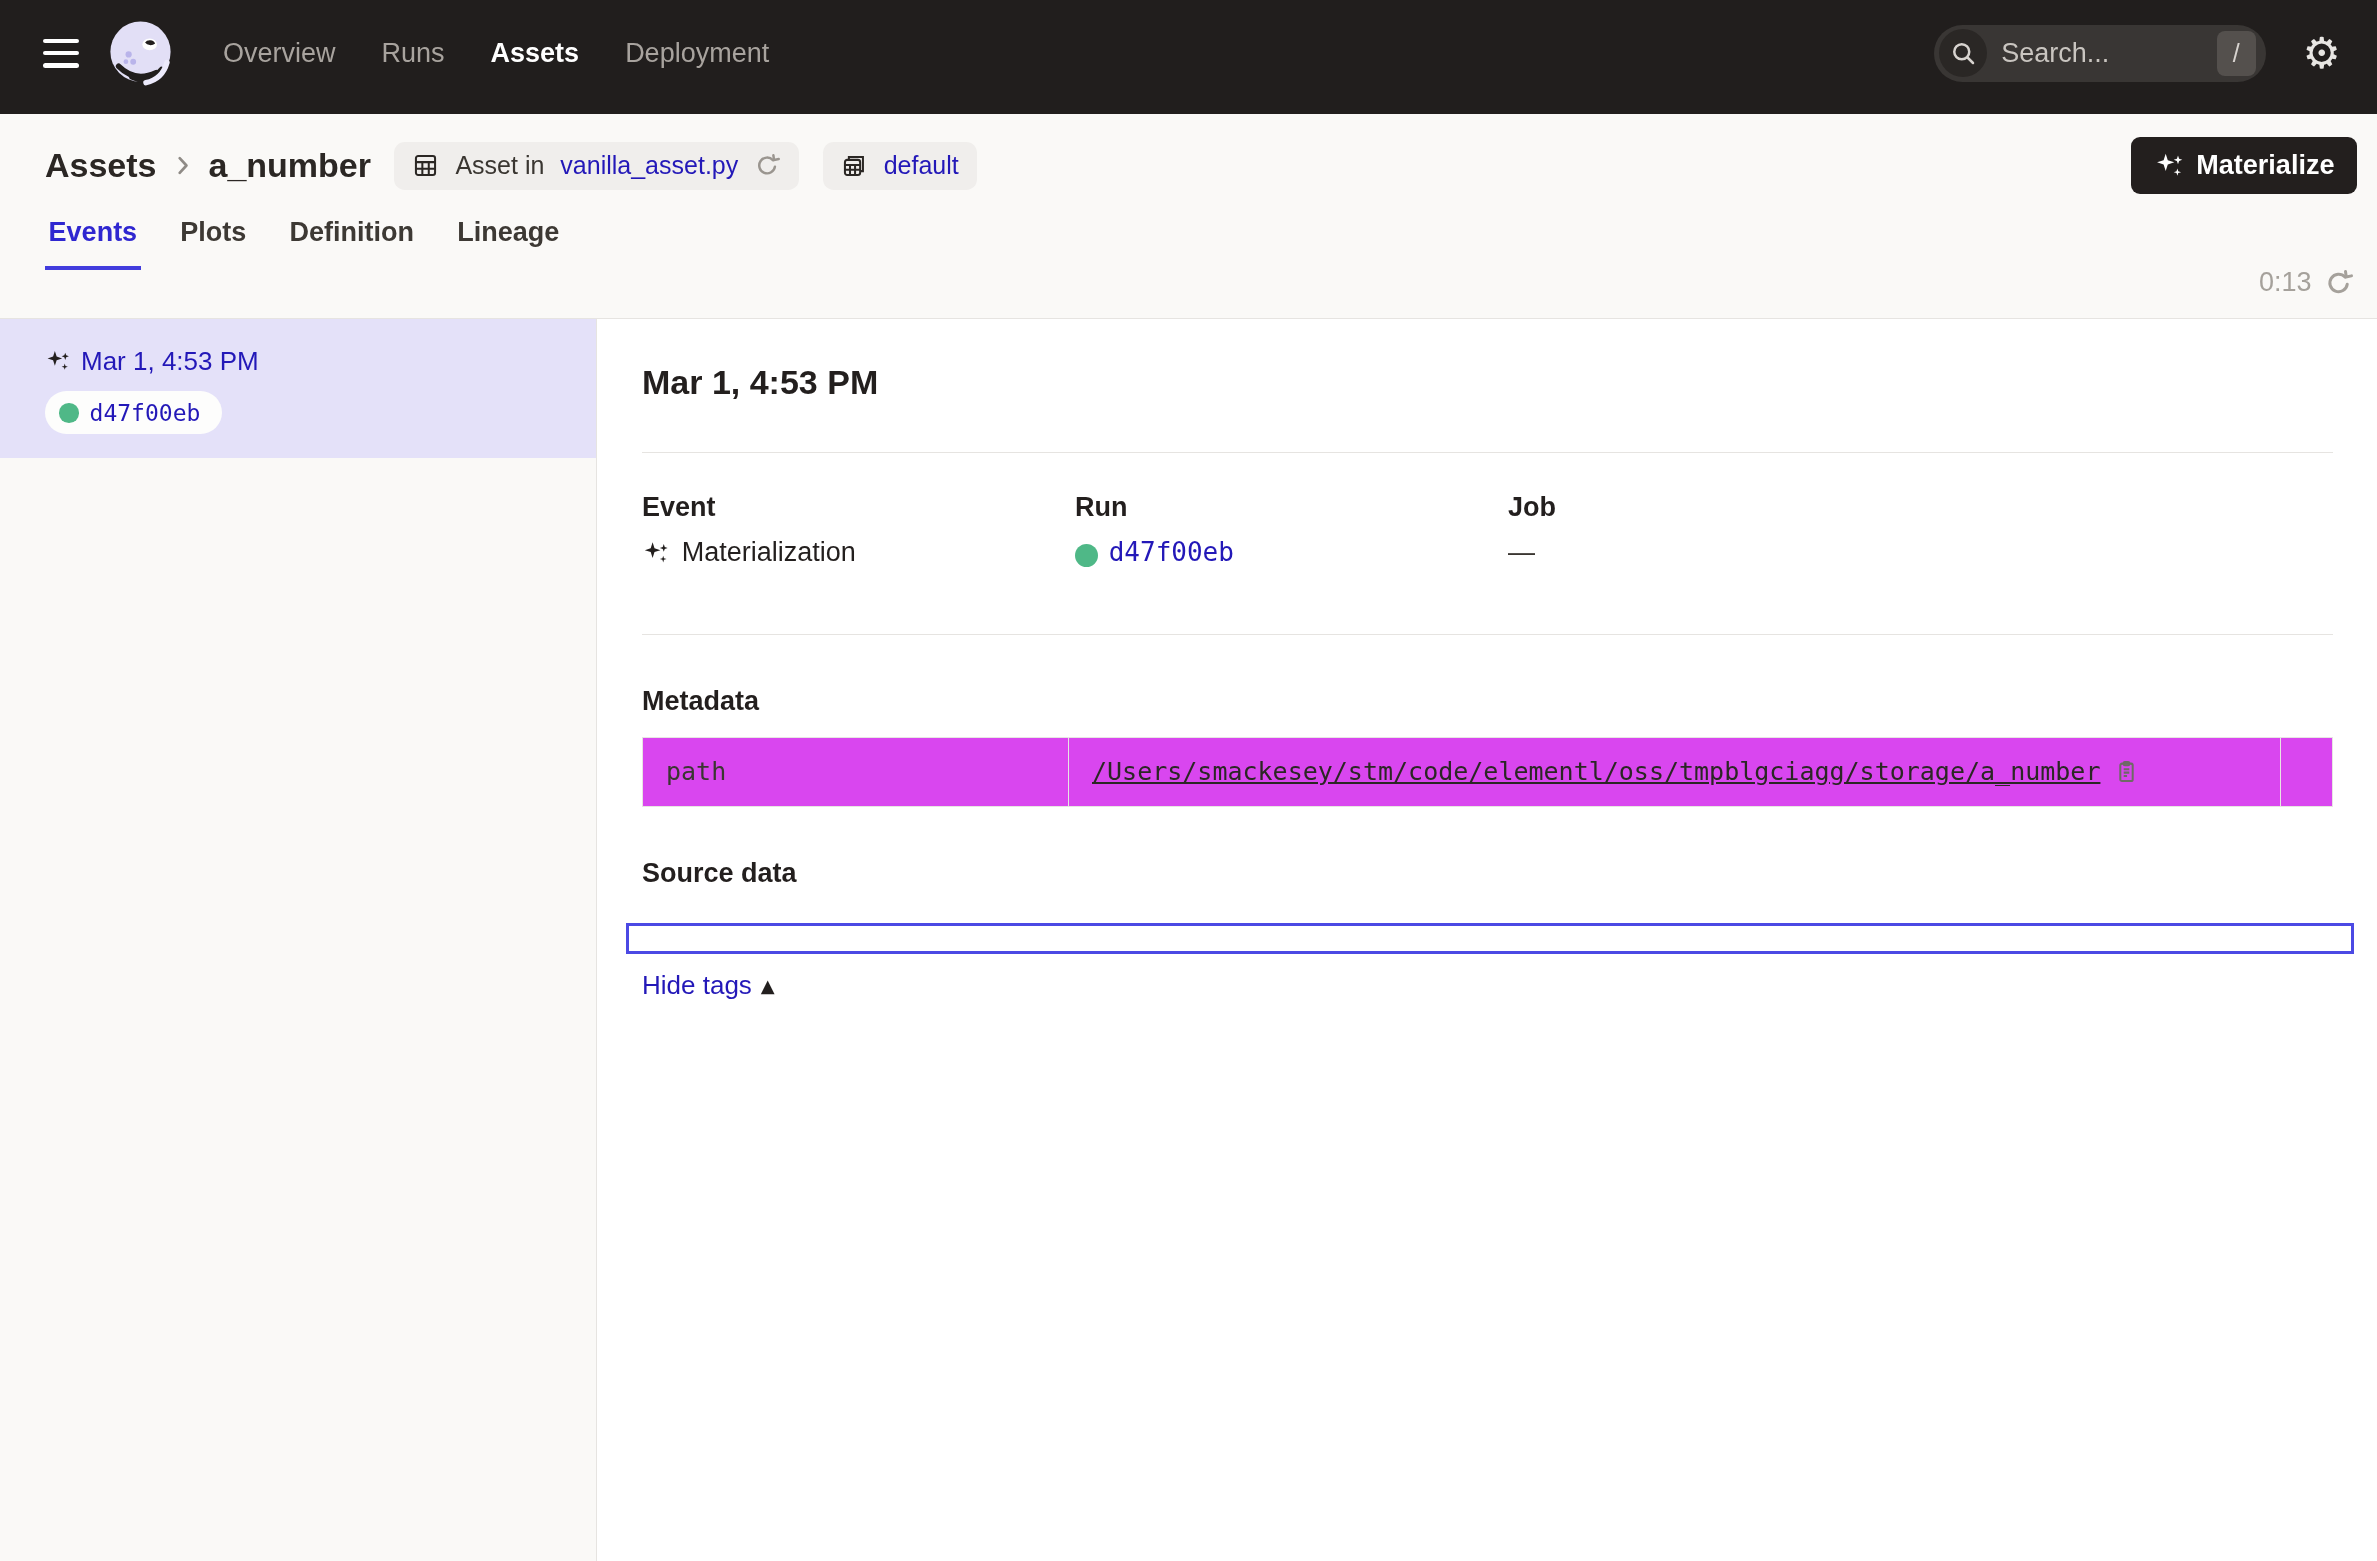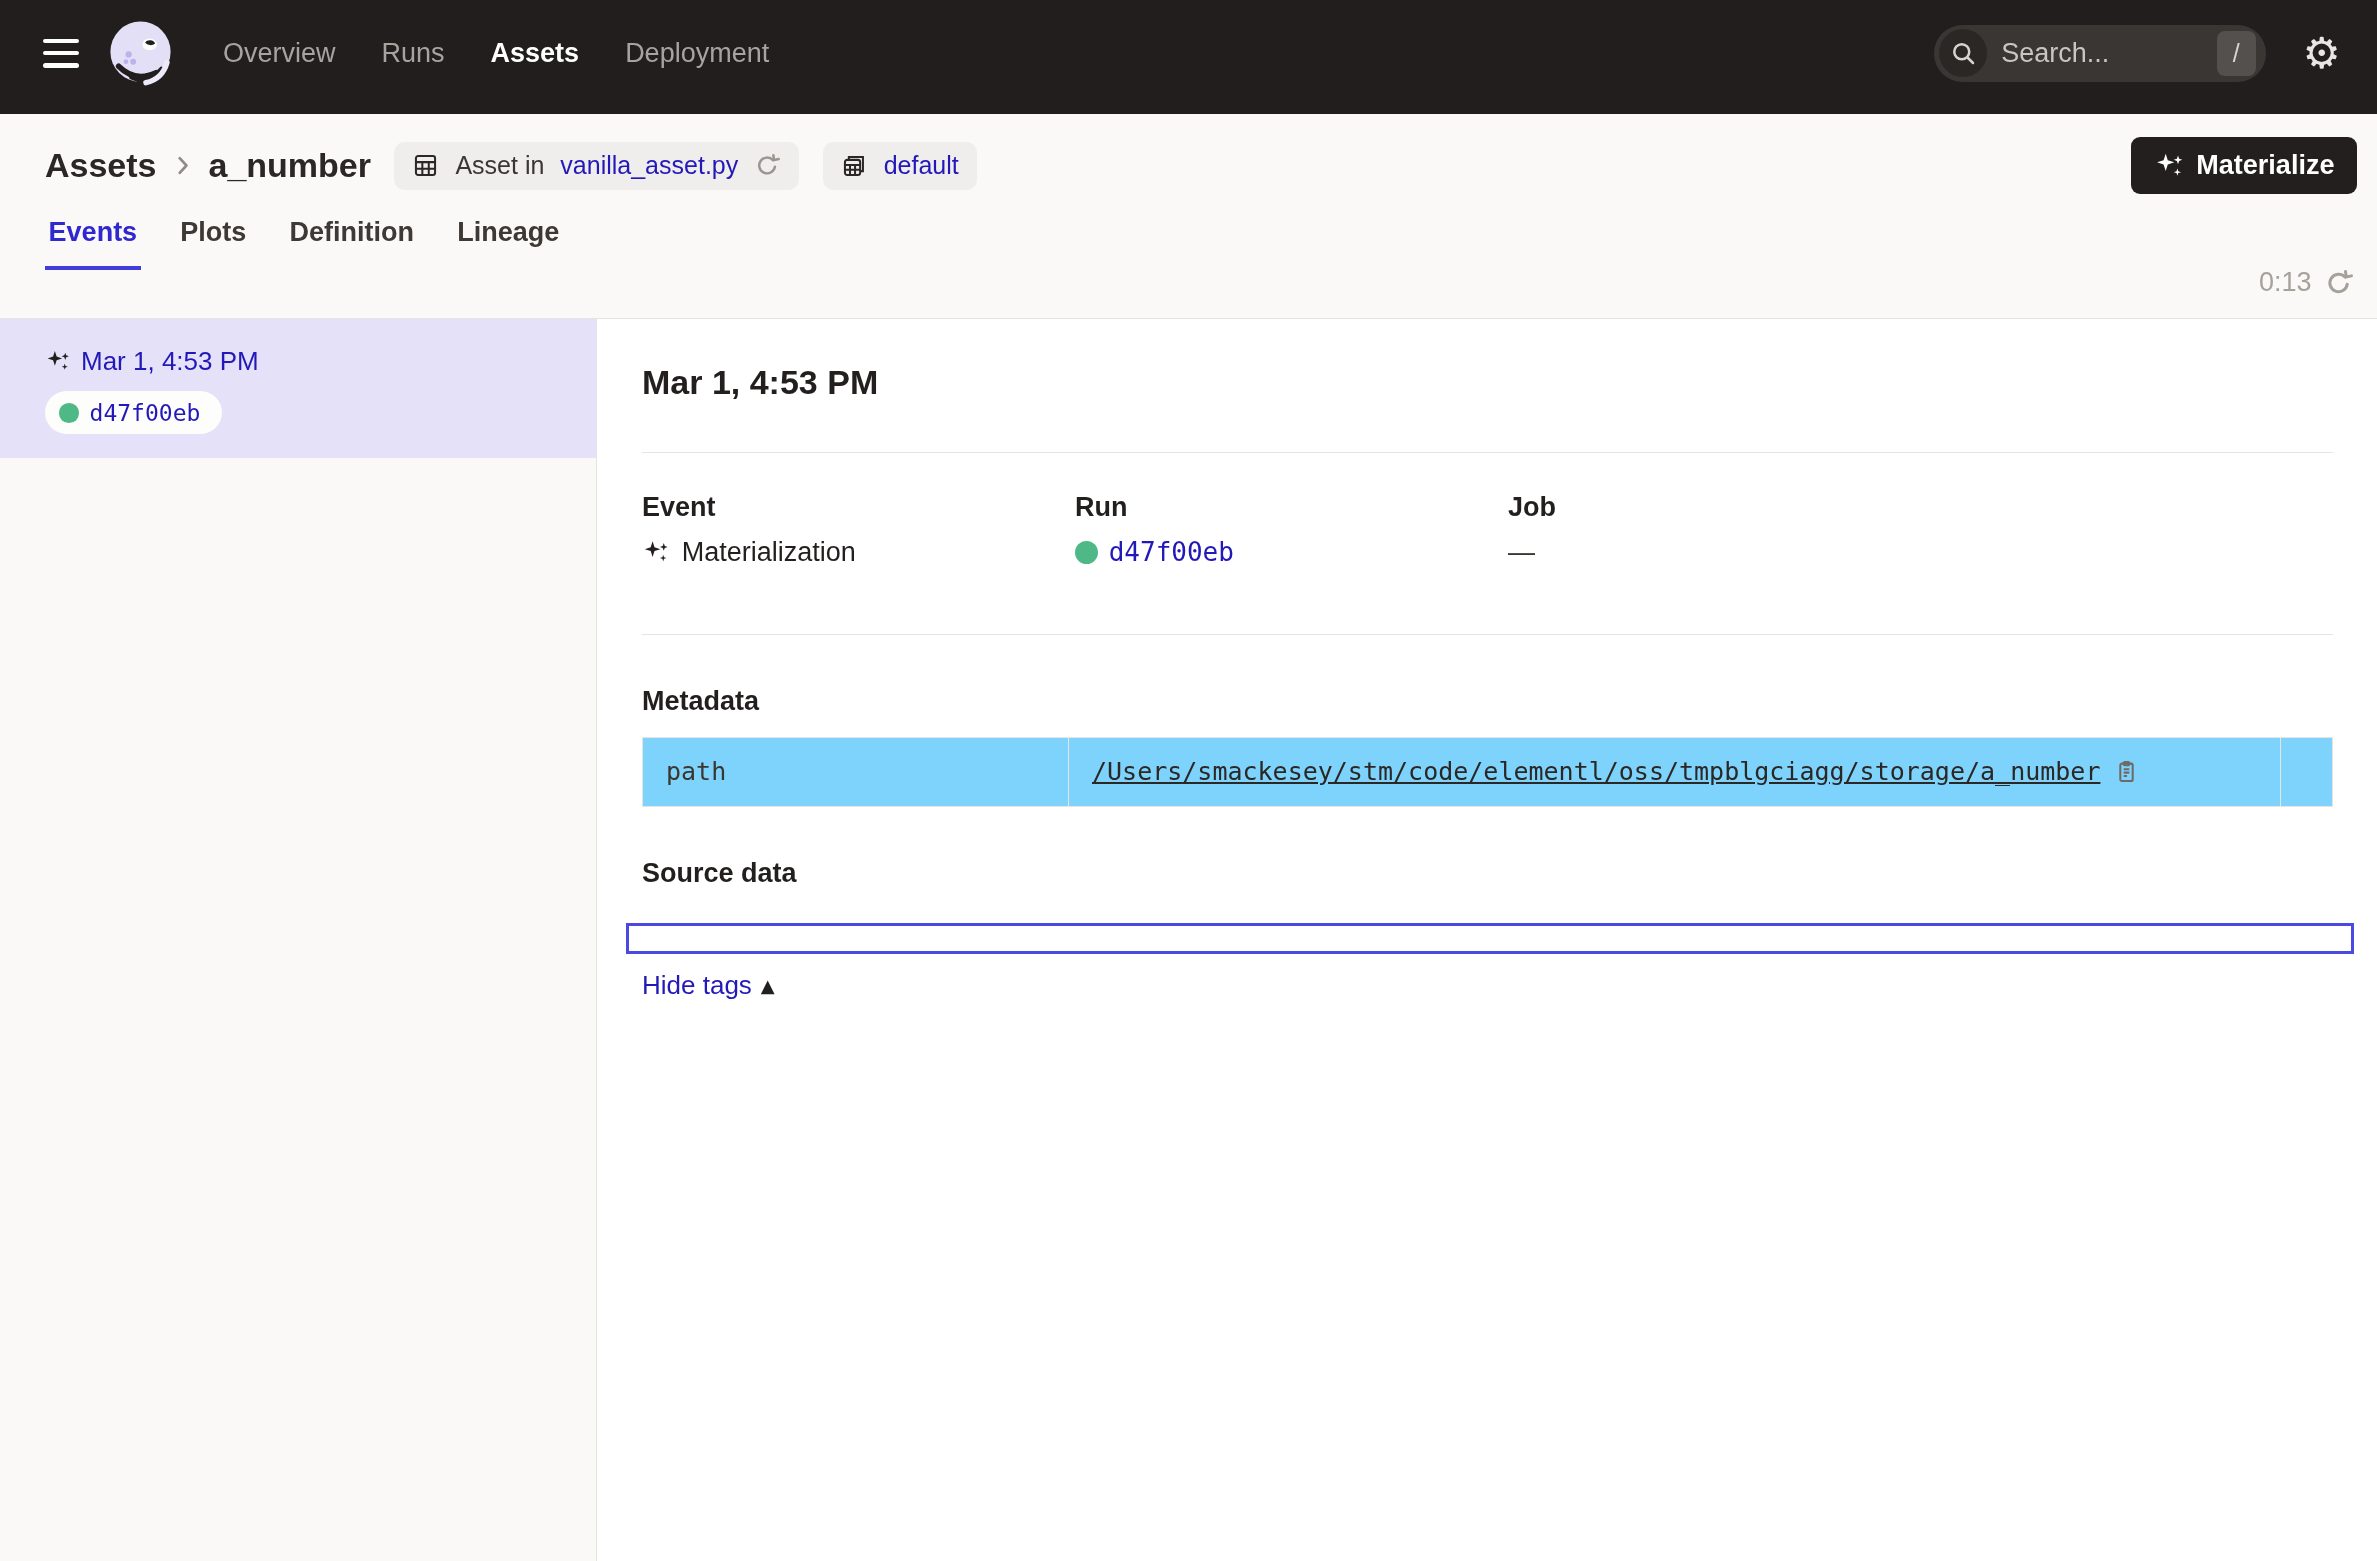--- a/index.html
+++ b/index.html
@@ -64,28 +64,28 @@
     background:#fdfdfc; border-radius:21.4px; padding:0 21.4px 0 14.3px; cursor:pointer;
   }
   .dot { width:19.6px; height:19.6px; border-radius:50%; background:#4fb887; flex:0 0 auto; }
   .run-pill .rid { font-size:23px; color:#2318b8; }
 
   .detail { flex:1; padding:44px 44px 0 45px; background:#ffffff; }
   .detail-title { font-size:34px; font-weight:700; color:#231f1e; }
   .divider { border:none; border-top:0.9px solid #e6e4e1; margin-top:50px; }
   .summary { display:grid; grid-template-columns:433px 433px 1fr; margin-top:39px; }
   .sum-label { font-size:27px; font-weight:700; color:#231f1e; }
-  .sum-value { margin-top:14.3px; display:flex; align-items:center; gap:10.7px; font-size:27px; color:#231f1e; }
+  .sum-value { margin-top:14.3px; display:flex; align-items:flex-end; gap:10.7px; font-size:27px; color:#231f1e; }
   .sum-value .dot { width:23px; height:23px; }
   .sum-value a { color:#2318b8; text-decoration:none; font-size:26px; cursor:pointer; }
   .sum-dash { color:#3a3631; }
   .divider2 { border:none; border-top:0.9px solid #e6e4e1; margin-top:66px; }
 
   .sec-heading { font-size:27px; font-weight:700; color:#231f1e; margin-top:51px; }
-  .mtable { margin-top:19.6px; border:0.9px solid #e7e5e2; background:#7dd3fc; }
+  .mtable { margin-top:19.6px; border:0.9px solid #e7e5e2; background:#d946ef; }
   .mrow { display:flex; min-height:68px; align-items:stretch; }
   .mrow + .mrow { border-top:0.9px solid #e7e5e2; }
   .mkey { width:426px; flex:0 0 426px; border-right:0.9px solid #e7e5e2; display:flex; align-items:center; padding:0 23px; font-size:25px; color:#3a3631; }
   .mval { flex:1; display:flex; align-items:center; padding:0 23px; font-size:26px; color:#2b2724; gap:12.5px; }
   .mextra { width:52px; flex:0 0 52px; border-left:0.9px solid #e7e5e2; }
   .pathlink { font-size:25px; color:#2b2724; text-decoration:underline; cursor:pointer; }
   .copy-btn { background:none; border:none; cursor:pointer; display:flex; align-items:center; }
 
   .srcbox { margin-top:19.6px; border:0.9px solid #e7e5e2; padding:21.4px 25px; font-size:26px; color:#2b2724; }
 

